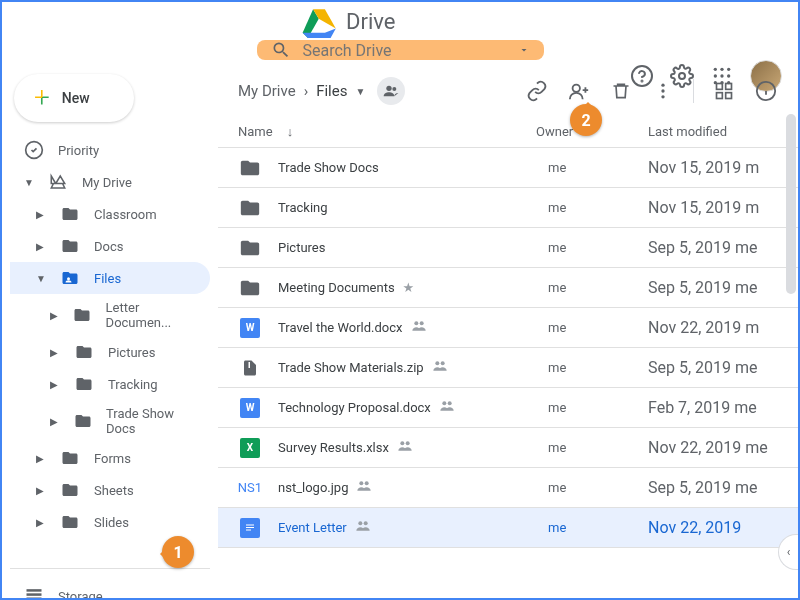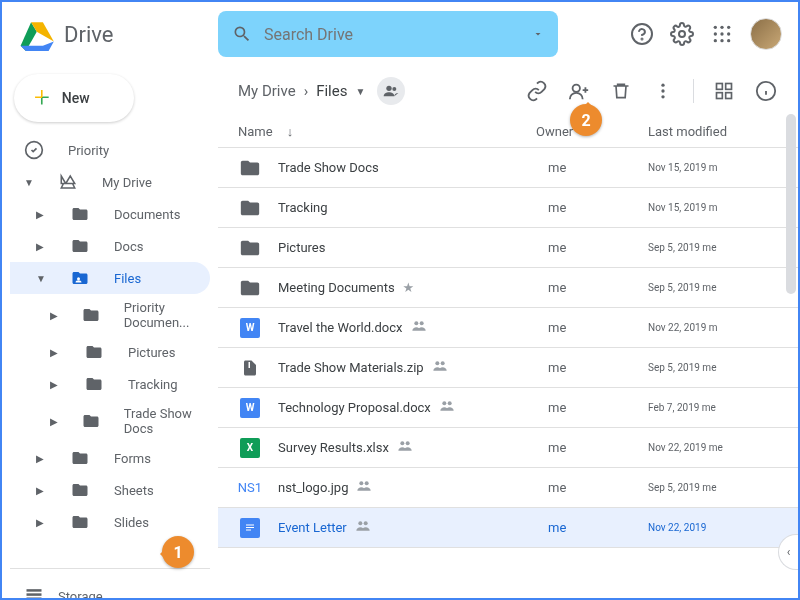--- a/index.html
+++ b/index.html
@@ -1,30 +1,30 @@
 <!DOCTYPE html>
 <html><head>
 <meta charset="utf-8">
 <style>
 * { box-sizing: border-box; margin: 0; padding: 0; font-family: Roboto, Arial, sans-serif; }
 body { width: 800px; height: 600px; overflow: hidden; background: #fff; border: 2px solid #4285f4; position: relative; }
-.topbar { height: 64px; display: flex; align-items: center; padding: 0 16px; }
+.topbar { height: 64px; display: flex; align-items: center; padding: 0 16px; flex-direction: column; }
 .logo { display: flex; align-items: center; gap: 8px; width: 200px; }
 .logo-img { width: 38px; height: 38px; }
 .logo-text { font-size: 22px; color: #5f6368; }
-.search { flex: 1; max-width: 340px; height: 46px; background: #7dd3fc; border-radius: 8px; display: flex; align-items: center; padding: 0 14px; gap: 12px; }
+.search { flex: 1; max-width: 340px; height: 46px; background: #fdba74; border-radius: 8px; display: flex; align-items: center; padding: 0 14px; gap: 12px; }
 .search input { flex: 1; border: none; background: none; font-size: 16px; color: #5f6368; outline: none; }
 .top-actions { margin-left: auto; display: flex; align-items: center; gap: 16px; }
 .icon-btn { width: 24px; height: 24px; display: flex; align-items: center; justify-content: center; cursor: pointer; color: #5f6368; }
 .avatar { width: 32px; height: 32px; border-radius: 50%; background: linear-gradient(135deg,#8b6f47,#c9a876); border: 1px solid #ddd; }
 .main { display: flex; height: 534px; }
 .sidebar { width: 216px; padding: 4px 8px 0 8px; flex-shrink: 0; }
 .new-btn { width: 120px; height: 48px; border-radius: 24px; box-shadow: 0 1px 3px rgba(0,0,0,0.2); display: flex; align-items: center; gap: 12px; padding: 0 20px; margin: 4px 0 12px 4px; cursor: pointer; background: #fff; }
 .plus { font-size: 28px; font-weight: 300; background: linear-gradient(135deg,#ea4335 0 25%,#fbbc04 25% 50%,#34a853 50% 75%,#4285f4 75%); -webkit-background-clip: text; color: transparent; line-height: 1; }
-.nav-item { display: flex; align-items: center; gap: 24px; padding: 6px 10px 6px 14px; border-radius: 0 16px 16px 0; color: #5f6368; font-size: 13px; cursor: pointer; }
+.nav-item { display: flex; align-items: center; gap: 14px; padding: 6px 10px 6px 14px; border-radius: 0 16px 16px 0; color: #5f6368; font-size: 13px; cursor: pointer; }
 .nav-item.active { background: #e8f0fe; color: #1967d2; }
 .nav-item.active .tree-ic { color: #1967d2; }
 .chev { width: 10px; font-size: 10px; color: #5f6368; }
 .tree-ic { width: 20px; height: 20px; display: flex; align-items: center; justify-content: center; color: #5f6368; }
 .ind1 { padding-left: 26px; }
 .ind2 { padding-left: 40px; }
 .storage-sec { margin-top: 30px; padding: 8px 14px; border-top: 1px solid #e0e0e0; }
 .storage-hdr { display: flex; align-items: center; gap: 14px; color: #5f6368; font-size: 13px; padding: 8px 0; }
 .content { flex: 1; display: flex; flex-direction: column; position: relative; }
 .toolbar { height: 50px; display: flex; align-items: center; padding: 0 20px; gap: 8px; }
@@ -37,21 +37,21 @@
 .col-name { flex: 1; display: flex; align-items: flex-end; gap: 14px; }
 .col-owner { width: 100px; }
 .col-mod { width: 130px; text-align: left; margin-left: 12px; }
 .file-list { flex: 1; overflow: hidden; }
 .file-row { display: flex; align-items: center; padding: 0 20px; height: 40px; font-size: 13px; color: #3c4043; border-bottom: 1px solid #e0e0e0; cursor: pointer; }
 .file-row.selected { background: #e8f0fe; color: #1967d2; }
 .file-row.selected .mod, .file-row.selected .owner { color: #1967d2; }
 .file-ic { width: 24px; height: 24px; margin-right: 16px; display: flex; align-items: center; justify-content: center; flex-shrink: 0; }
 .fname { flex: 1; display: flex; align-items: center; gap: 8px; }
 .owner { width: 100px; color: #5f6368; }
-.mod { width: 130px; color: #5f6368; font-size: 10px; }
+.mod { width: 130px; color: #5f6368; font-size: 16px; }
 .shared-ic { color: #9aa0a6; }
 .folder-svg { fill: #5f6368; }
 .docx { width: 20px; height: 20px; background: #4285f4; color: #fff; display: flex; align-items: center; justify-content: center; font-size: 10px; font-weight: bold; border-radius: 2px; }
 .xlsx { width: 20px; height: 20px; background: #0f9d58; color: #fff; display: flex; align-items: center; justify-content: center; font-size: 10px; font-weight: bold; border-radius: 2px; }
 .gdoc { width: 20px; height: 20px; background: #4285f4; color: #fff; display: flex; align-items: center; justify-content: center; border-radius: 2px; }
 .zip { width: 20px; height: 20px; color: #5f6368; display: flex; align-items: center; justify-content: center; }
 .img-ic { font-size: 13px; font-weight: normal; color: #4285f4; }
 .scrollbar { position: absolute; right: 2px; top: 48px; width: 10px; height: 180px; background: #dadce0; border-radius: 5px; }
 .expand-tab { position: absolute; right: 0; bottom: 30px; width: 20px; height: 36px; background: #fff; border: 1px solid #dadce0; border-right: none; border-radius: 18px 0 0 18px; display: flex; align-items: center; justify-content: center; font-size: 12px; color: #5f6368; }
 .callout { position: absolute; width: 32px; height: 32px; border-radius: 50%; background: #ed8b2d; color: #fff; font-weight: bold; font-size: 16px; display: flex; align-items: center; justify-content: center; box-shadow: 0 1px 3px rgba(0,0,0,0.3); }
@@ -137,21 +137,21 @@
         </span>
       <span>My Drive</span>
     </div>
     <div class="nav-item ind1">
         <span class="chev">▶</span>
         <span class="tree-ic">
           <svg width="18" height="18" viewBox="0 0 24 24" class="folder-svg">
             <path d="M10 4H4c-1.1 0-2 .9-2 2v12c0 1.1.9 2 2 2h16c1.1 0 2-.9 2-2V8c0-1.1-.9-2-2-2h-8l-2-2z"></path>
           </svg>
         </span>
-        <span>Documents</span>
+        <span>Classroom</span>
       </div>
     <div class="nav-item ind1">
         <span class="chev">▶</span>
         <span class="tree-ic">
           <svg width="18" height="18" viewBox="0 0 24 24" class="folder-svg">
             <path d="M10 4H4c-1.1 0-2 .9-2 2v12c0 1.1.9 2 2 2h16c1.1 0 2-.9 2-2V8c0-1.1-.9-2-2-2h-8l-2-2z"></path>
           </svg>
         </span>
         <span>Docs</span>
       </div>
@@ -166,21 +166,21 @@
         </span>
         <span>Files</span>
       </div>
     <div class="nav-item ind2">
         <span class="chev">▶</span>
         <span class="tree-ic">
           <svg width="18" height="18" viewBox="0 0 24 24" class="folder-svg">
             <path d="M10 4H4c-1.1 0-2 .9-2 2v12c0 1.1.9 2 2 2h16c1.1 0 2-.9 2-2V8c0-1.1-.9-2-2-2h-8l-2-2z"></path>
           </svg>
         </span>
-        <span>Priority Documen...</span>
+        <span>Letter Documen...</span>
       </div>
     <div class="nav-item ind2">
         <span class="chev">▶</span>
         <span class="tree-ic">
           <svg width="18" height="18" viewBox="0 0 24 24" class="folder-svg">
             <path d="M10 4H4c-1.1 0-2 .9-2 2v12c0 1.1.9 2 2 2h16c1.1 0 2-.9 2-2V8c0-1.1-.9-2-2-2h-8l-2-2z"></path>
           </svg>
         </span>
         <span>Pictures</span>
       </div>

